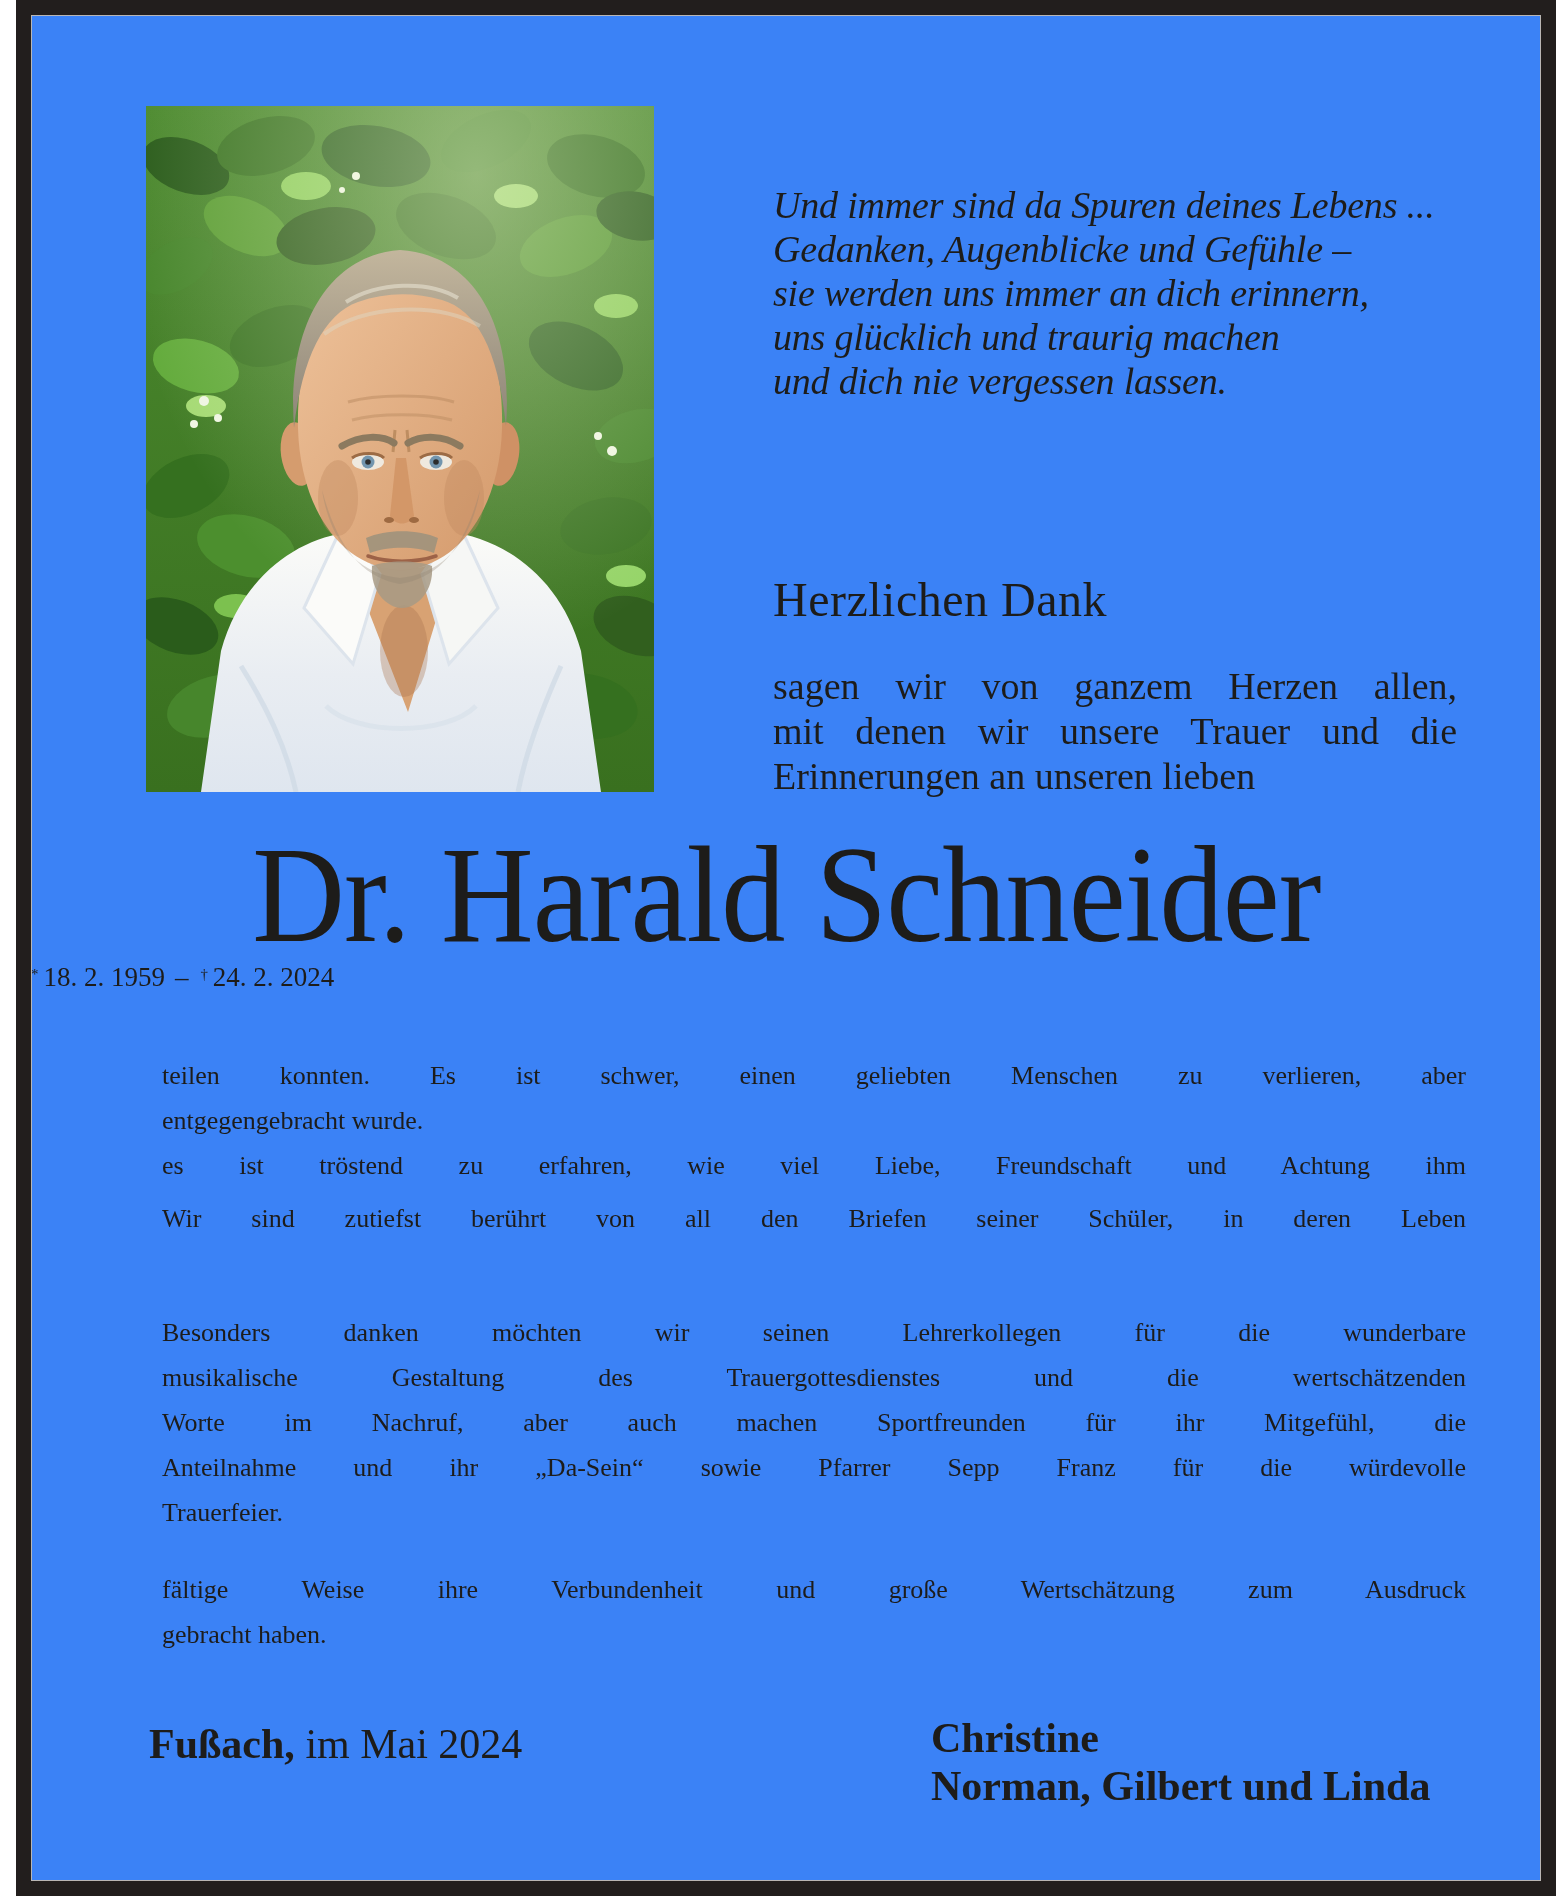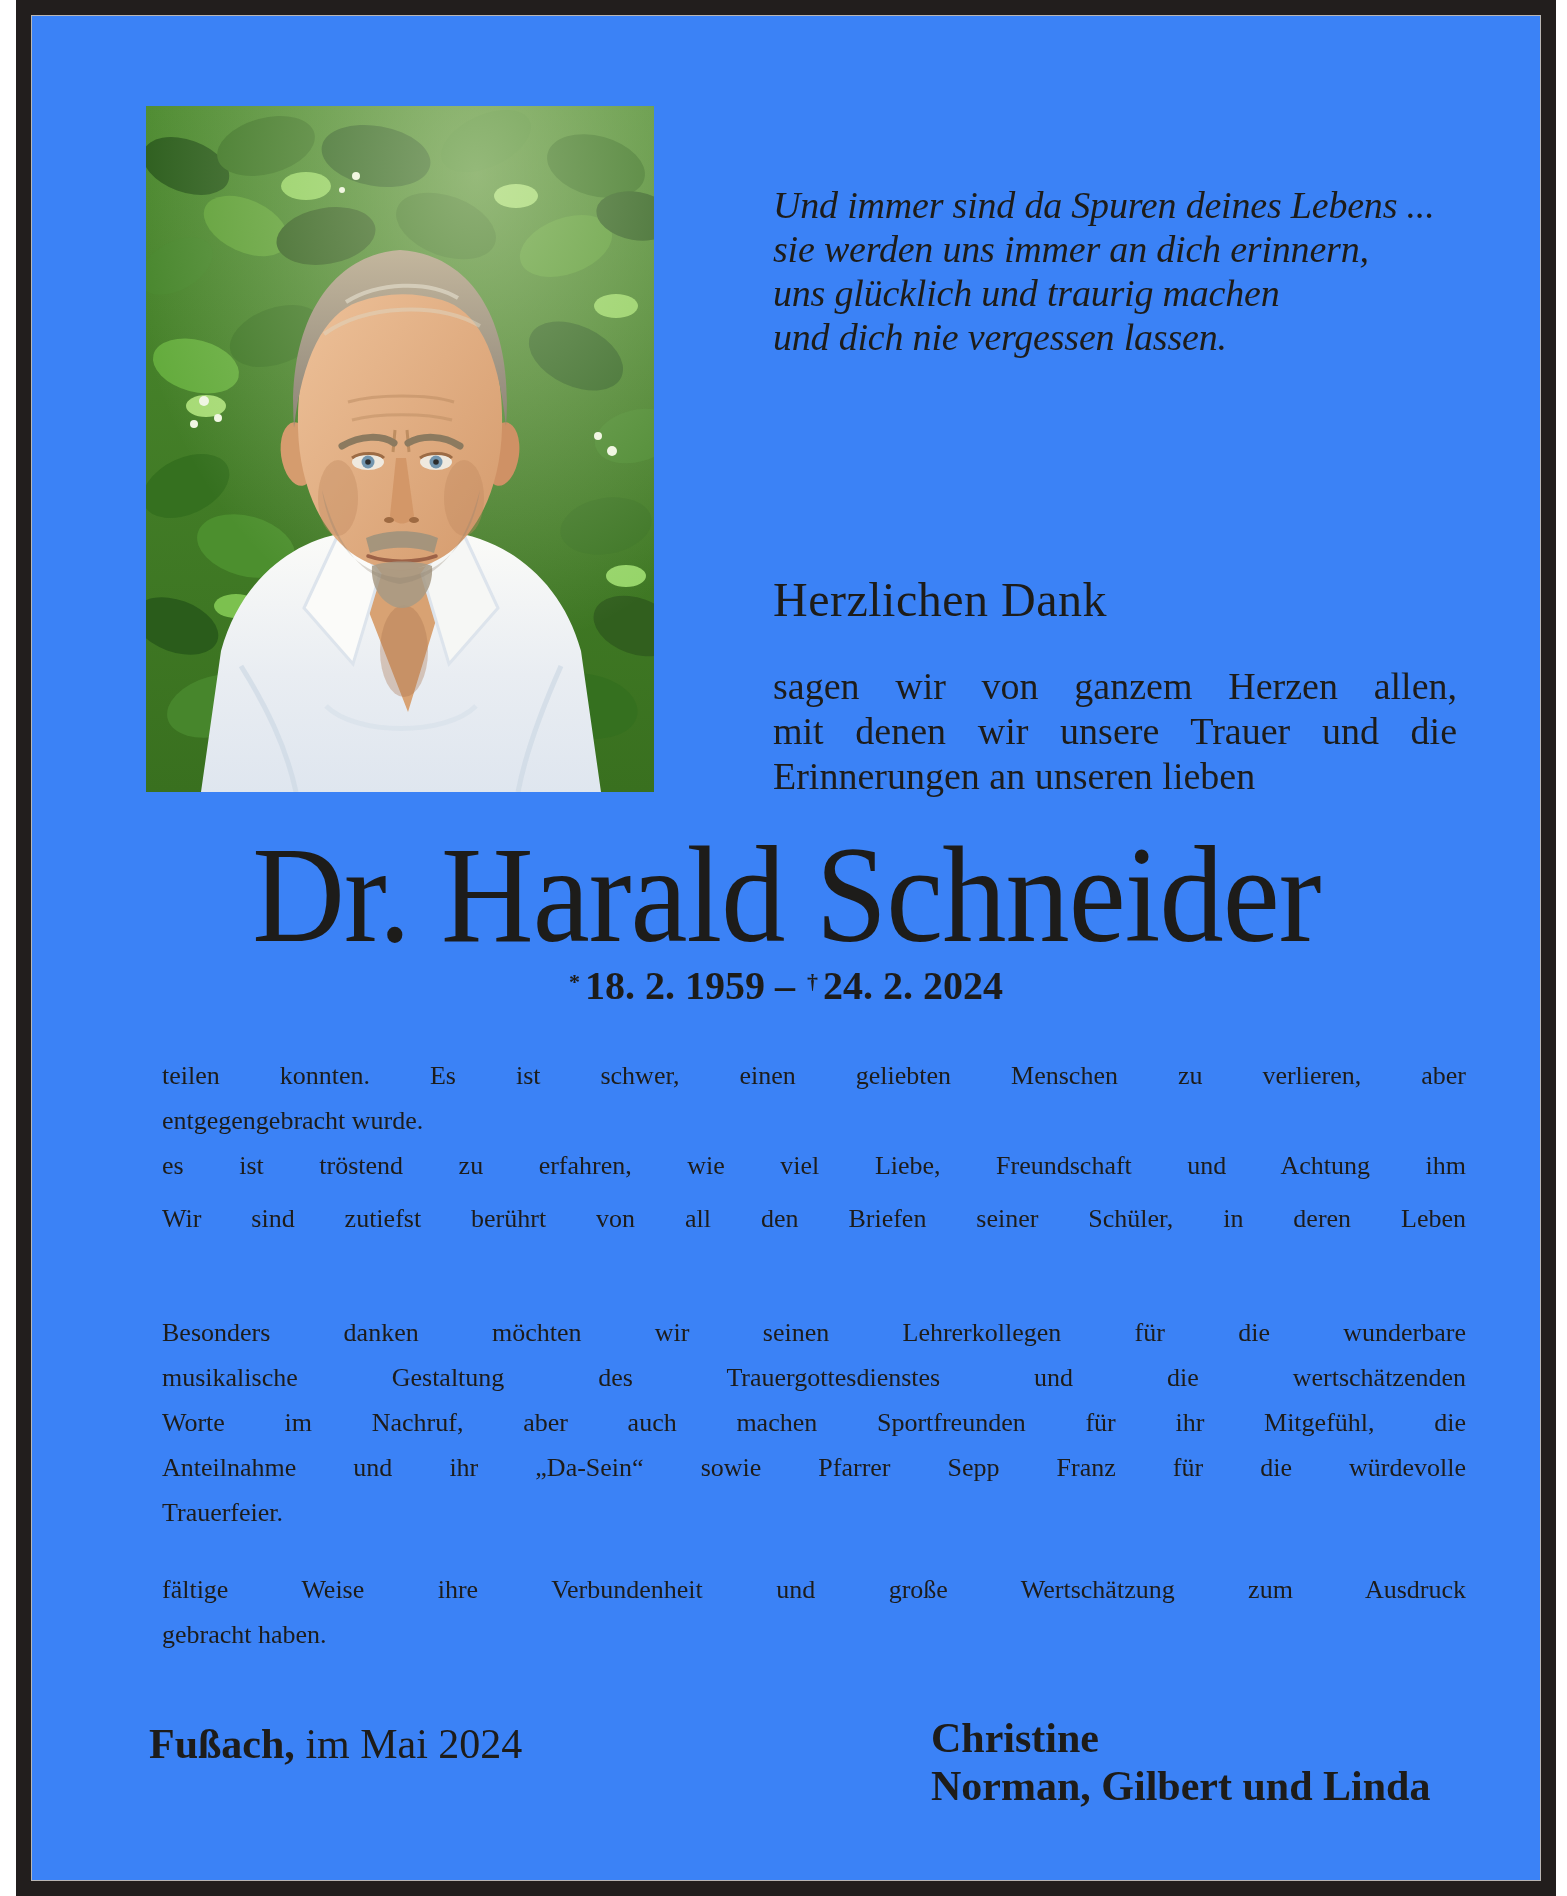--- a/index.html
+++ b/index.html
@@ -43,21 +43,21 @@
     text-align:center;
   }
   .name-row .nm {
     display:inline-block;
     font-size:138px; line-height:1;
     transform:scaleX(0.93); transform-origin:center;
     white-space:nowrap; letter-spacing:-1px;
   }
   .dates-row {
     position:absolute; left:15px; right:15px; top:962px;
-    text-align:center; font-size:40px; font-weight:bold;
+    text-align:left; font-size:27px; font-weight:normal;
   }
   .dates-row .sym { vertical-align:0.45em; font-size:0.55em; margin-right:5px; }
   .dates-row .dash { margin:0 12px 0 10px; }
   .bodypara {
     position:absolute; left:146px; width:1304px;
     font-size:26px; line-height:45px;
   }
   .p1 { top:1053px; } .p2 { top:1196px; } .p3 { top:1310px; } .p4 { top:1567px; }
   .tline.just { text-align:justify; text-align-last:justify; }
   .place-date {
@@ -206,20 +206,21 @@
         <path d="M220,432 C240,423 272,423 292,432 L288,447 C270,440 242,440 224,447 Z" fill="#9f927c" opacity="0.9"></path>
         <path d="M222,450 C242,457 270,457 290,450" stroke="#9d6247" stroke-width="3.5" fill="none" stroke-linecap="round"></path>
         <path d="M226,460 C240,454 272,454 286,460 C288,484 272,502 256,502 C240,502 224,484 226,460 Z" fill="#a79a85" opacity="0.85"></path>
         <path d="M176,384 C192,444 218,472 254,478 C292,472 318,444 334,384 C326,436 296,468 254,472 C212,468 184,436 176,384 Z" fill="#8f8270" opacity="0.3"></path>
       </g>
     </svg>
   </figure>
 
   <div class="poem">
       <div class="tline">Und immer sind da Spuren deines Lebens ...</div>
+      <div class="tline">Gedanken, Augenblicke und Gefühle –</div>
       <div class="tline">sie werden uns immer an dich erinnern,</div>
       <div class="tline">uns glücklich und traurig machen</div>
       <div class="tline">und dich nie vergessen lassen.</div>
     </div>
 
   <h2 class="thanks-heading">Herzlichen Dank</h2>
 
   <div class="intro">
       <div class="tline just">sagen wir von ganzem Herzen allen,</div>
       <div class="tline just">mit denen wir unsere Trauer und die</div>

